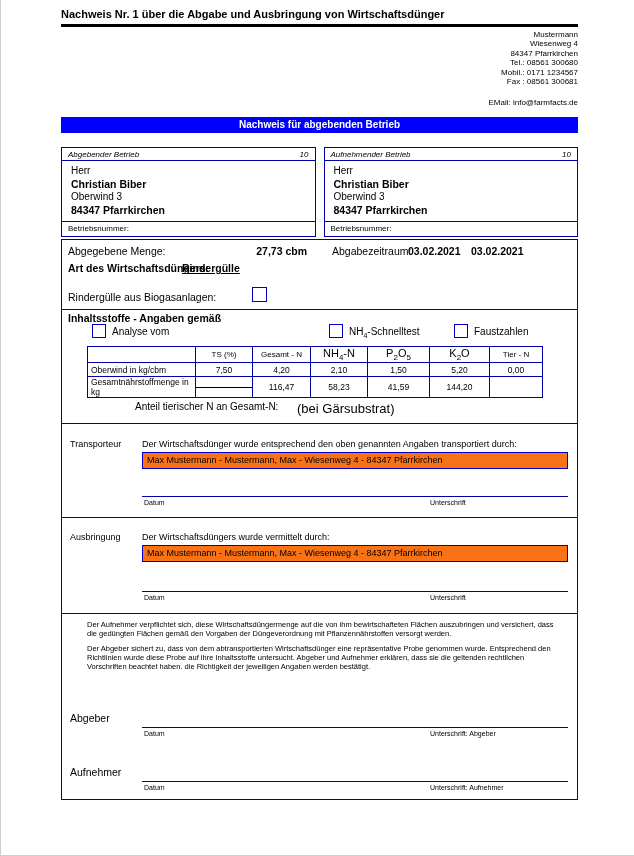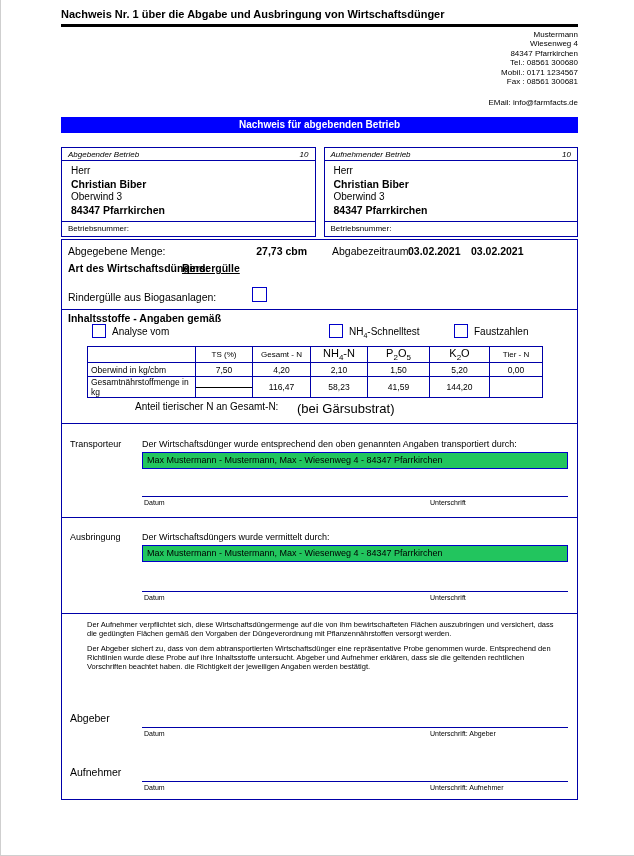--- a/index.html
+++ b/index.html
@@ -55,21 +55,21 @@
   .h-sm{font-size:8px;}
   .h-lg{font-size:11px;border-radius:6px;}
   sub{font-size:7px;}
   .h-lg sub{font-size:8px;}
   .c1{width:57px;}.c2{width:58px;}.c3{width:57px;}.c4{width:62px;}.c5{width:60px;}.c6{width:53px;}
   .strikecell{position:relative;}
   .strikecell .strike{position:absolute;left:0;right:0;top:50%;border-top:1.5px solid #000;}
 
   
   .fieldbox{position:absolute;left:80px;width:426px;height:17px;border:1.5px solid var(--blue-field);
-            font-size:9px;line-height:15px;padding-left:4px;background:#22c55e;white-space:nowrap;overflow:hidden;}
+            font-size:9px;line-height:15px;padding-left:4px;background:#f97316;white-space:nowrap;overflow:hidden;}
   .sigline{position:absolute;left:80px;width:426px;border-top:1.5px solid var(--blue-border);}
   .body-text{font-size:9px;}
   .para{position:absolute;left:25px;width:472px;font-size:7.5px;line-height:9.2px;}
 </style>
 </head>
 <body>
 
 <div class="page">
 
   <div class="doc-title">Nachweis Nr. 1 über die Abgabe und Ausbringung von Wirtschaftsdünger</div>

